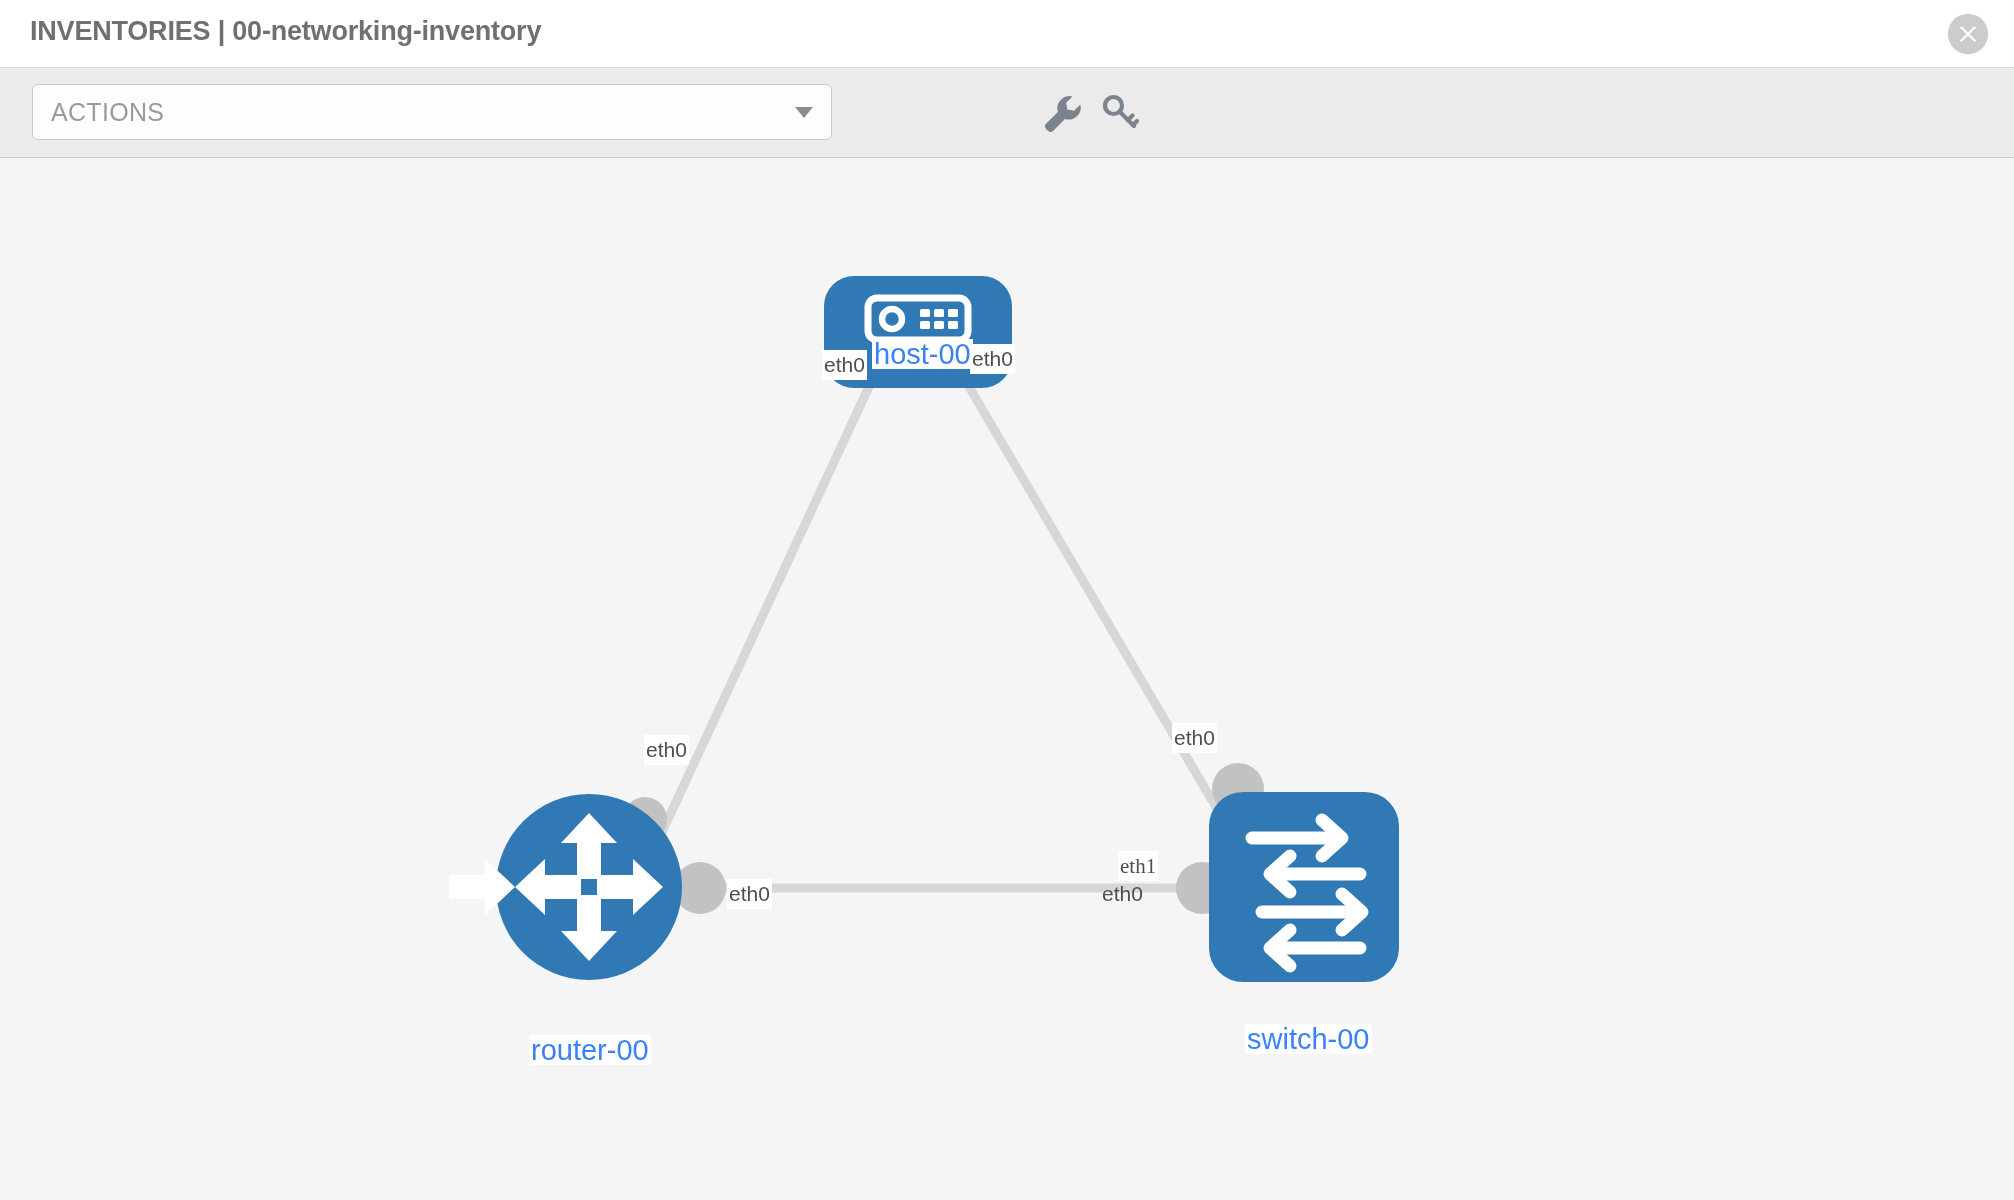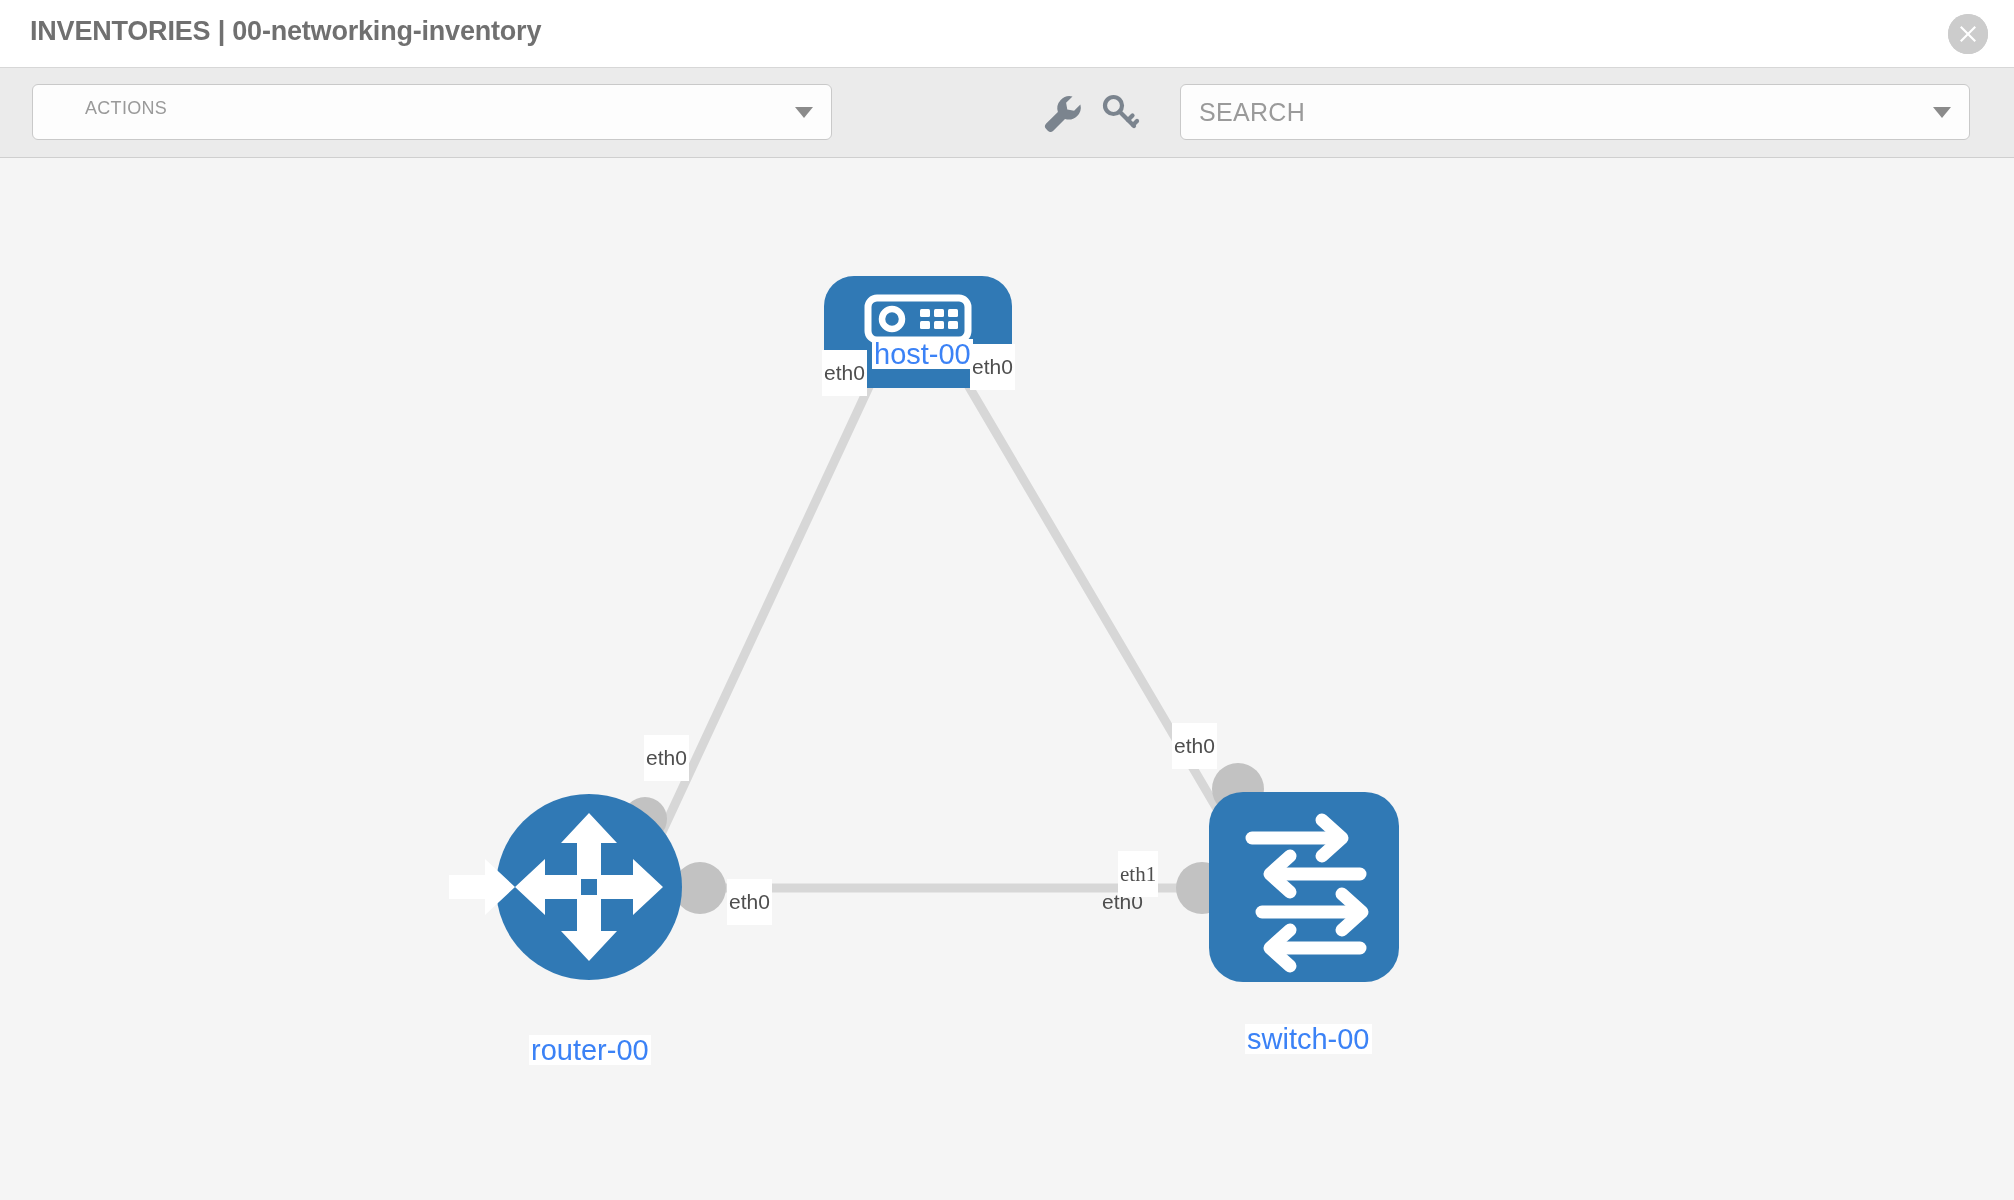--- a/index.html
+++ b/index.html
@@ -73,24 +73,23 @@
     height: 56px;
     background: #fdfdfd;
     border: 1px solid #c9c9c9;
     border-radius: 6px;
     box-sizing: border-box;
   }
   .actions-select .sel-label {
     position: absolute;
     left: 18px;
     top: 13px;
-    font-size: 18px;
+    font-size: 25px;
     color: #9a9a9a;
     letter-spacing: 0.3px;
-    margin-left: 34px;
   }
   .caret {
     position: absolute;
     right: 18px;
     top: 22px;
     width: 0;
     height: 0;
     border-left: 9px solid transparent;
     border-right: 9px solid transparent;
     border-top: 11px solid #8b8b8b;
@@ -152,21 +151,21 @@
     white-space: nowrap;
     padding: 0 2px;
     line-height: 1.05;
   }
   .iface-label {
     position: absolute;
     font-size: 21px;
     color: #4e4e4e;
     background: #ffffff;
     white-space: nowrap;
-    padding: 12px 2px;
+    padding: 4px 2px;
     line-height: 1.05;
   }
 </style>
 </head>
 <body>
 
 <div id="app">
 
   <div class="header">
     <div class="breadcrumb">INVENTORIES | 00-networking-inventory</div>
@@ -197,24 +196,20 @@
       <svg width="44" height="46" viewBox="0 0 44 46" aria-hidden="true">
         <g fill="none" stroke="#7b848e" stroke-width="4.2" stroke-linecap="round">
           <circle cx="15.5" cy="15.5" r="8.5"></circle>
           <path d="M21.5 21.5 L36 36"></path>
           <path d="M30 30 L34.5 25.5"></path>
           <path d="M35 35 L39 31"></path>
         </g>
       </svg>
     </div>
 
-    <div class="search-box">
-      <span class="sel-label">SEARCH</span>
-      <span class="caret"></span>
-    </div>
   </div>
 
   <div class="canvas">
 
     <svg class="topology" viewBox="0 0 2014 1042">
       <defs>
         <clipPath id="clipRouterHandle">
           <rect x="682" y="680" width="60" height="100"></rect>
         </clipPath>
       </defs>

